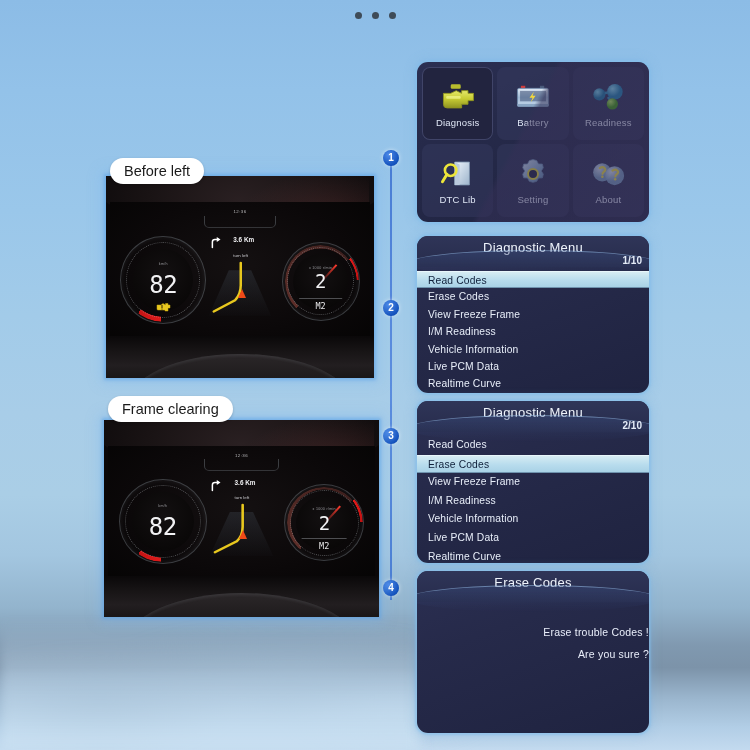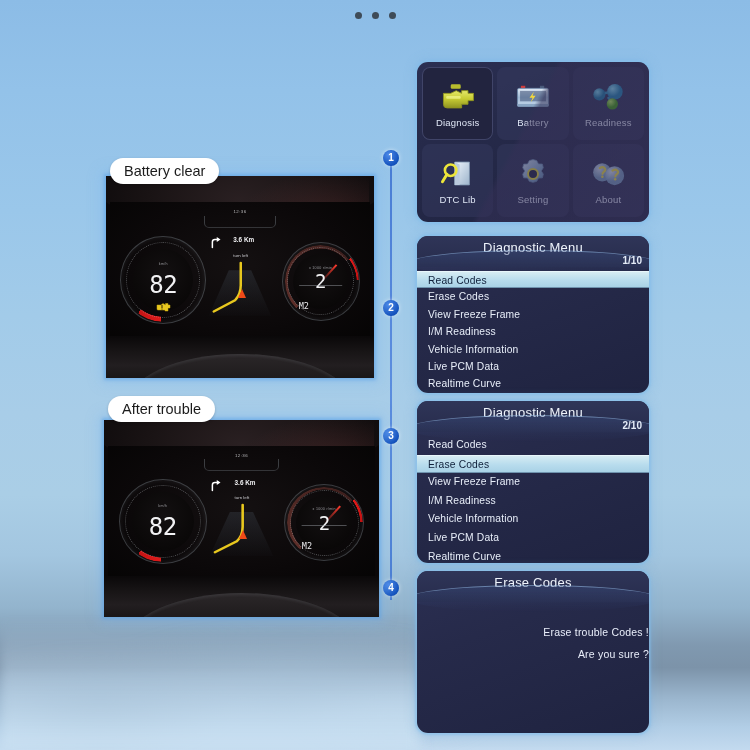--- a/index.html
+++ b/index.html
@@ -134,21 +134,21 @@
   }
   .gauge-val {
     position: absolute; left: 50%; transform: translateX(-50%); top: 40%;
     font-size: 24px; color: #f2f2f4; font-weight: 400;
     font-family: "DejaVu Sans Mono", monospace; letter-spacing: -.5px;
   }
   .gauge-right .gauge-val { font-size: 19px; top: 36%; }
   .gear-box {
     position: absolute; left: 50%; transform: translateX(-50%); bottom: 13%;
     font-size: 8.5px; color: #e8e8ea; font-family: "DejaVu Sans Mono", monospace;
-    border-top: 1px solid rgba(160,165,170,.45); padding-top: 15px; width: 56%; text-align: left;
+    border-top: 1px solid rgba(160,165,170,.45); padding-top: 2px; width: 56%; text-align: center;
   }
   .mil-icon {
     position: absolute; left: 50%; transform: translateX(-50%); bottom: 13%;
     width: 16px; height: 11px;
   }
   .mil-icon svg { display: block; }
 
   .nav { position: absolute; left: 37%; top: 22%; width: 26%; height: 62%; }
   .nav-arrow { position: absolute; left: 2%; top: 2%; width: 15px; height: 15px; }
   .nav-dist {
@@ -326,21 +326,21 @@
         <div class="needle-right"></div>
         <div class="gauge-unit">x 1000 r/min</div>
         <div class="gauge-val">2</div>
         <div class="gear-box">M2</div>
       </div>
     </div>
     <div class="dash-bottom"></div>
     <div class="wheel"></div>
   </div>
 </div>
-<div class="pill pill-before">Battery clear</div>
+<div class="pill pill-before">Before left</div>
 
 <div class="dash dash-after">
   <div class="dash-inner">
     <div class="hood"></div>
     <div class="hood-glow"></div>
     <div class="cluster">
       <div class="topbar-time">12:36</div>
       <div class="topbar-line"></div>
 
       <div class="gauge gauge-left">
@@ -377,21 +377,21 @@
         <div class="needle-right"></div>
         <div class="gauge-unit">x 1000 r/min</div>
         <div class="gauge-val">2</div>
         <div class="gear-box">M2</div>
       </div>
     </div>
     <div class="dash-bottom"></div>
     <div class="wheel"></div>
   </div>
 </div>
-<div class="pill pill-after">After trouble</div>
+<div class="pill pill-after">Frame clearing</div>
 
 <div class="screen grid-screen">
   <div class="grid">
 
     <div class="tile selected">
       <div class="tile-icon">
         <svg viewBox="0 0 44 32" width="40" height="30">
           <rect x="14" y="2" width="11" height="5" rx="1.5" fill="#b8bd2e"></rect>
           <path d="M6 12 L6 24 Q6 28 10 28 L26 28 L26 24 L33 24 L33 20 L39 20 L39 12 L33 12 L33 9 L26 9 L26 12 L20 9 L14 12 Z" fill="url(#eg)" stroke="#8f9420" stroke-width="1"></path>
           <defs>

